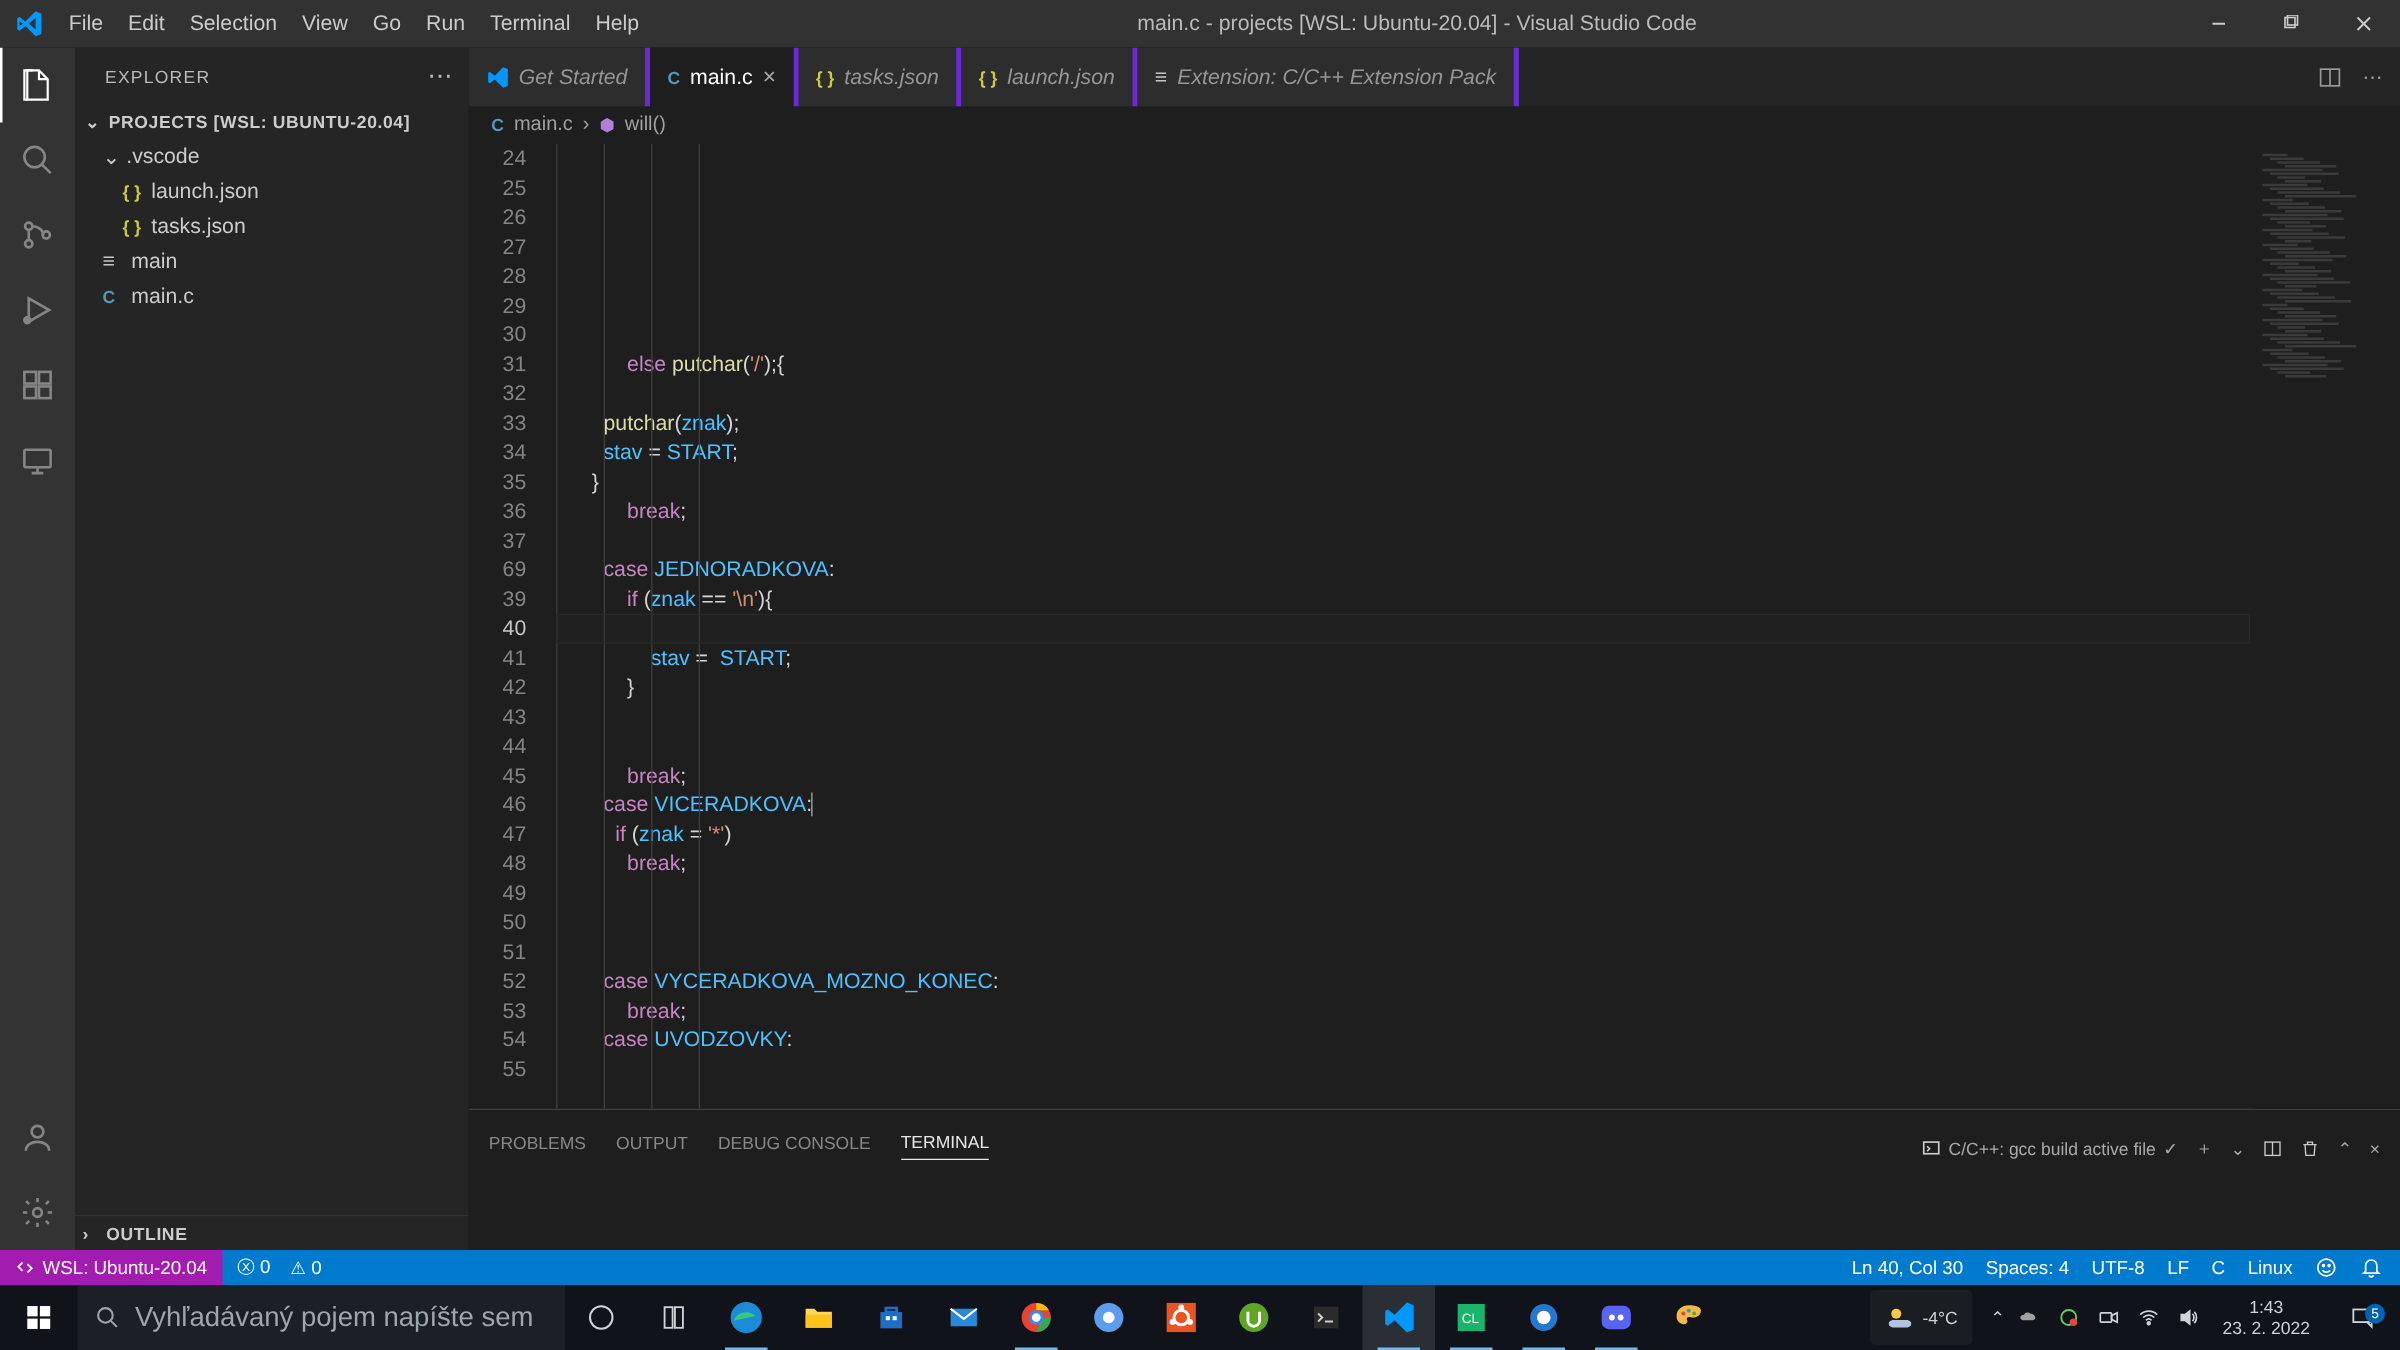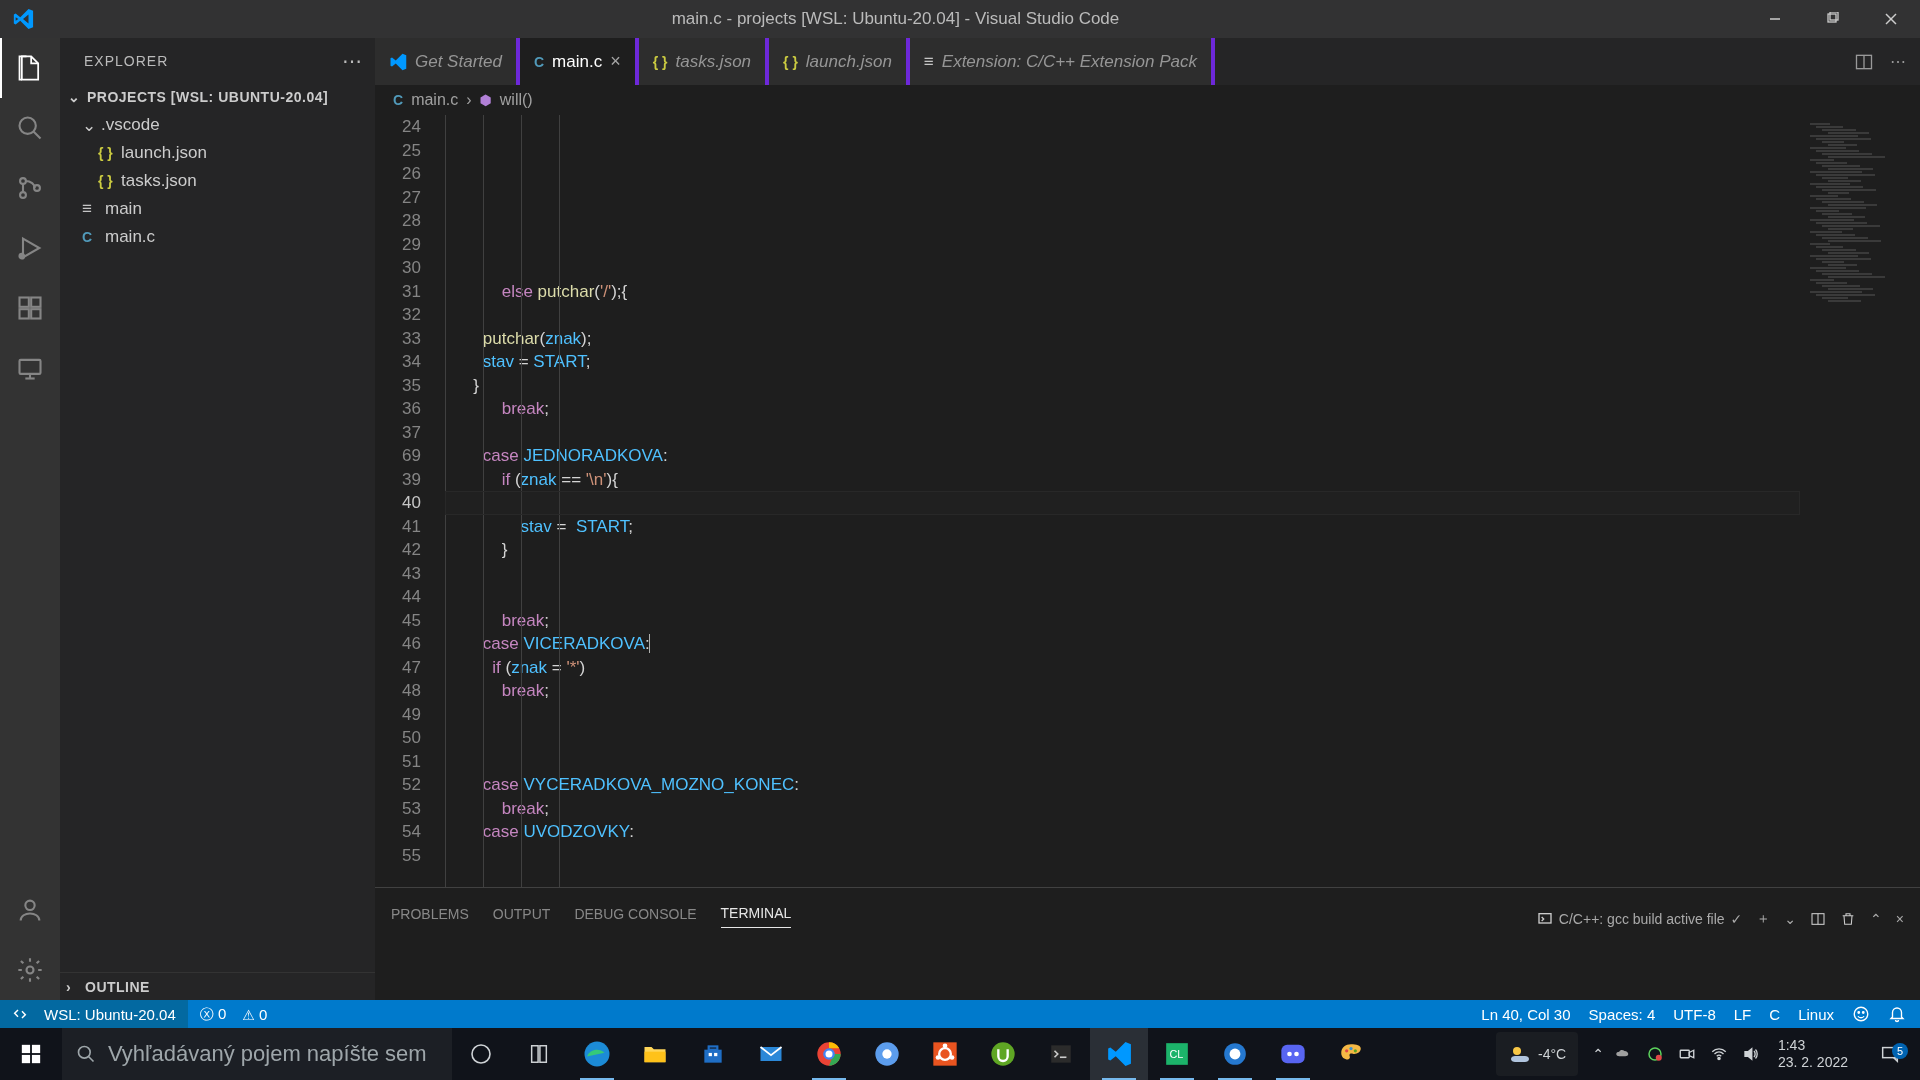--- a/index.html
+++ b/index.html
@@ -89,50 +89,60 @@
 .panel-tab.active { color: #e7e7e7; border-bottom: 1px solid #e7e7e7; }
 .panel-tabs-right { margin-left: auto; display: flex; align-items: center; gap: 14px; color: #aaa; }
 .term-task { display: flex; align-items: center; gap: 6px; font-size: 14px; }
 .panel-body { flex: 1; padding: 4px 16px; font-family: Consolas, monospace; font-size: 17px; color: #ccc; white-space: pre; }
 
 
 .outline-bar { height: 28px; display: flex; align-items: center; padding-left: 6px; gap: 5px; font-size: 14px; font-weight: bold; letter-spacing: 0.5px; border-top: 1px solid #333; }
 
 
 .status-bar { height: 28px; background: #007acc; display: flex; align-items: center; font-size: 15px; color: #fff; }
-.status-remote { background: #0369a1; height: 100%; display: flex; align-items: center; padding: 0 12px; gap: 16px; justify-content: space-between; }
+.status-remote { background: #a21caf; height: 100%; display: flex; align-items: center; padding: 0 12px; gap: 6px; justify-content: space-between; }
 .status-group { display: flex; align-items: center; gap: 16px; padding: 0 12px; }
 .status-right { margin-left: auto; display: flex; align-items: center; gap: 18px; padding-right: 14px; }
 .status-icon { font-size: 14px; }
 
 
 .taskbar { height: 52px; background: #10131a; display: flex; align-items: center; }
 .tb-start { width: 62px; height: 52px; display: flex; align-items: center; justify-content: center; cursor: pointer; }
 .tb-search { flex: 0 0 390px; height: 52px; background: #1c1f25; display: flex; align-items: center; padding: 0 14px; gap: 12px; color: #9ea6aa; font-size: 22px; }
 .tb-icons { display: flex; align-items: center; height: 100%; }
 .tb-icon { width: 58px; height: 52px; display: flex; align-items: center; justify-content: center; cursor: pointer; position: relative; }
 .tb-icon.running::after { content: ''; position: absolute; bottom: 0; left: 12px; right: 12px; height: 2px; background: #76b9ed; }
 .tb-icon.active-app { background: #2a2f36; }
 .tb-right { margin-left: auto; display: flex; align-items: center; height: 100%; color: #cfd3d6; font-size: 14px; gap: 10px; padding-right: 6px; }
 .tb-weather { display: flex; align-items: center; gap: 6px; background: #1a1d22; height: 44px; padding: 0 12px; border-radius: 4px; margin-right: 4px; }
 .tb-tray { display: flex; align-items: center; gap: 14px; }
-.tb-clock { text-align: left; line-height: 1.25; font-size: 14px; padding: 0 8px; }
+.tb-clock { text-align: center; line-height: 1.25; font-size: 14px; padding: 0 8px; }
 .tb-notif { width: 48px; display: flex; align-items: center; justify-content: center; position: relative; }
 .tb-notif-badge { position: absolute; bottom: 6px; right: 6px; background: #0063b1; color: #fff; font-size: 11px; width: 16px; height: 16px; border-radius: 8px; display: flex; align-items: center; justify-content: center; }
 
 svg { display: block; }
 </style>
 </head>
 <body>
 
 <div class="titlebar">
   <div class="titlebar-logo">
     <svg width="22" height="22" viewBox="0 0 24 24">
         <path fill="#0098ff" d="M23 3l-5-2-9 9-5-4-2 1v10l2 1 5-4 9 9 5-2V3zM4 14v-4l3 2-3 2zm14 3l-6-5 6-5v10z"></path>
       </svg>
+  </div>
+  <div class="menu-items">
+    <div class="menu-item">File</div>
+    <div class="menu-item">Edit</div>
+    <div class="menu-item">Selection</div>
+    <div class="menu-item">View</div>
+    <div class="menu-item">Go</div>
+    <div class="menu-item">Run</div>
+    <div class="menu-item">Terminal</div>
+    <div class="menu-item">Help</div>
   </div>
   <div class="title-center">main.c - projects [WSL: Ubuntu-20.04] - Visual Studio Code</div>
   <div class="window-controls">
     <div class="win-ctrl">
         <svg width="14" height="14">
           <line x1="2" y1="7" x2="12" y2="7" stroke="#ccc" stroke-width="1.5"></line>
         </svg>
       </div>
     <div class="win-ctrl">
         <svg width="14" height="14">

